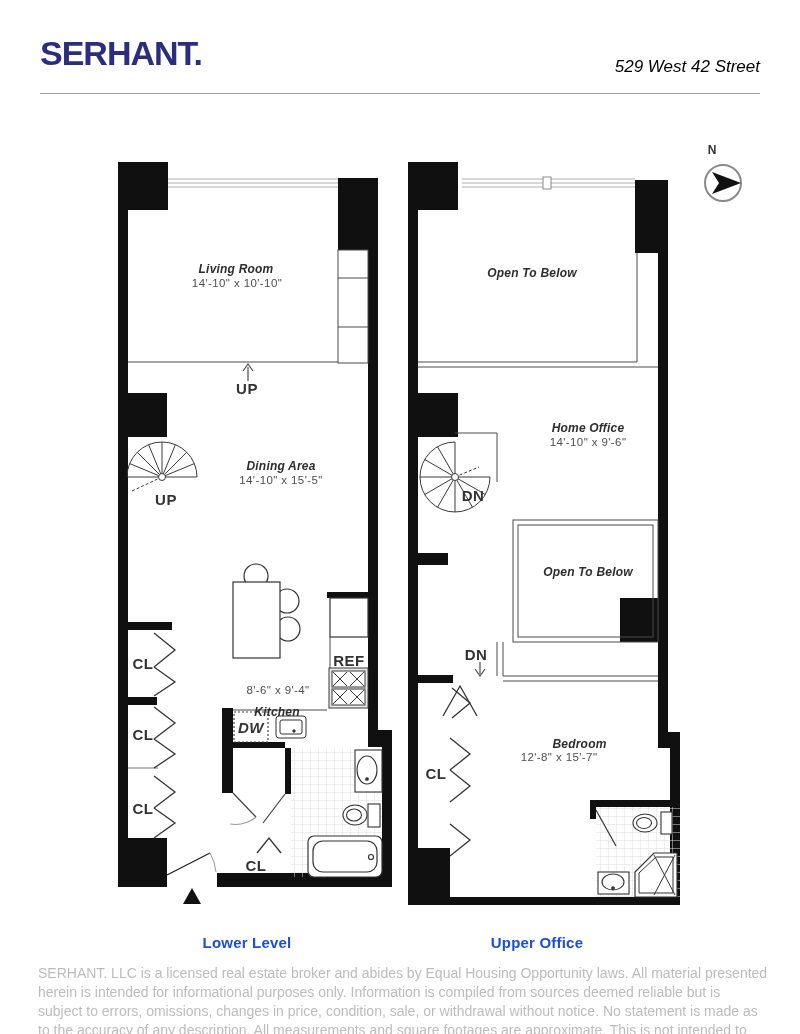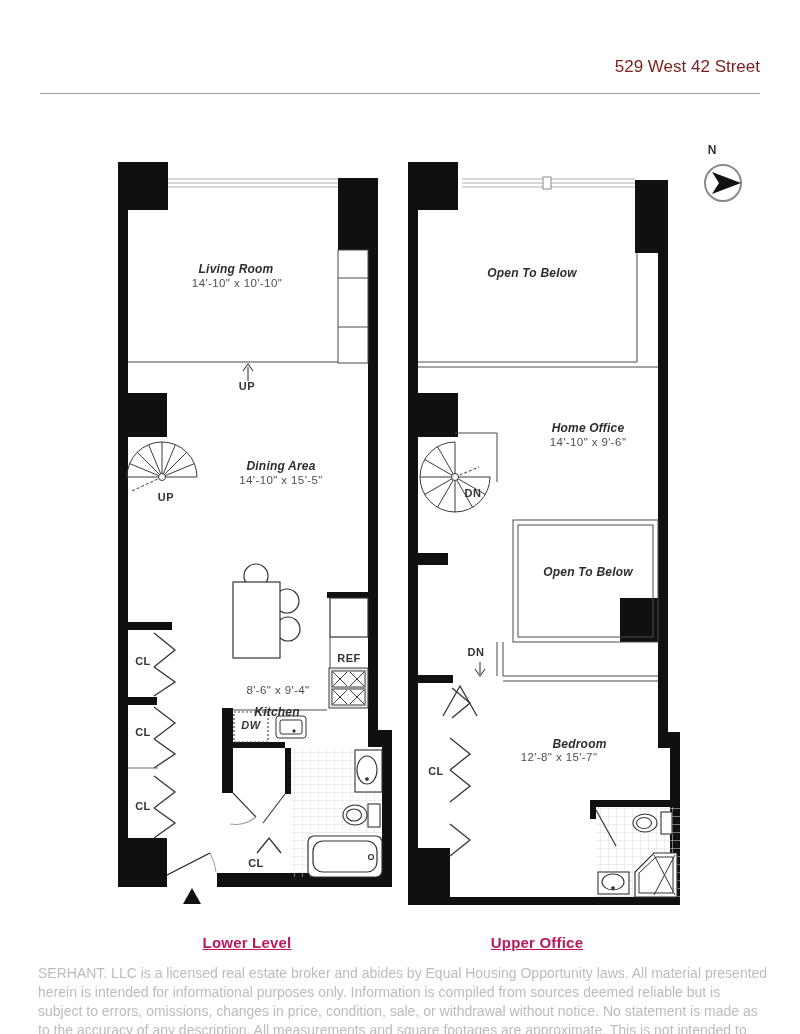--- a/index.html
+++ b/index.html
@@ -1,38 +1,39 @@
 <!DOCTYPE html>
 <html><head>
 <meta charset="utf-8">
 <style>
   html,body{margin:0;padding:0;background:#ffffff;}
   #page{position:relative;width:800px;height:1034px;background:#ffffff;overflow:hidden;
         font-family:"Liberation Sans","DejaVu Sans",sans-serif;}
   .abs{position:absolute;}
   
   #logo{left:40px;top:34px;font-size:34px;font-weight:800;letter-spacing:-1px;color:#2b2d7f;}
-  #address{right:40px;top:57px;font-size:17px;color:#7f1d1d;}
+  #address{right:40px;top:57px;font-size:17px;color:#000000;font-style:italic;}
   #rule{left:40px;top:93px;width:720px;height:1px;background:#9c9c9c;}
   
   .lbl{transform:translateX(-50%);white-space:nowrap;color:#2d2d2d;}
   .name{font-size:12px;font-weight:700;letter-spacing:.2px;font-style:italic;}
   .dims{font-size:11.5px;color:#4f4f4f;letter-spacing:.4px;}
-  .small{font-size:11px;font-weight:600;color:#333;letter-spacing:.5px;}
-  .caption{font-size:15px;font-weight:700;color:#be185d;letter-spacing:.2px;text-decoration:underline;}
+  .small{font-size:15px;font-weight:600;color:#333;letter-spacing:.5px;}
+  .caption{font-size:15px;font-weight:700;color:#1d4ed8;letter-spacing:.2px;}
   #north-label{font-size:12px;font-weight:700;color:#333;}
   
   #disclaimer{left:38px;top:964px;width:730px;font-size:14px;line-height:1.35;color:#bcbcbc;}
   svg{display:block;}
 </style>
 </head>
 <body>
 
 <div id="page">
 
+  <div id="logo" class="abs">SERHANT.</div>
   <div id="address" class="abs">529 West 42 Street</div>
   <div id="rule" class="abs"></div>
 
   <div id="north-label" class="abs lbl" style="left:712px;top:143px;">N</div>
   <svg class="abs" style="left:695px;top:158px;" width="58" height="52" viewBox="0 0 58 52">
     <circle cx="28" cy="25" r="18" fill="none" stroke="#8a8a8a" stroke-width="2"></circle>
     <polygon points="17,14 46,25 17,36 24,25" fill="#111"></polygon>
   </svg>
 
   <svg class="abs" style="left:118px;top:160px;" width="275" height="745" viewBox="0 0 275 745">

